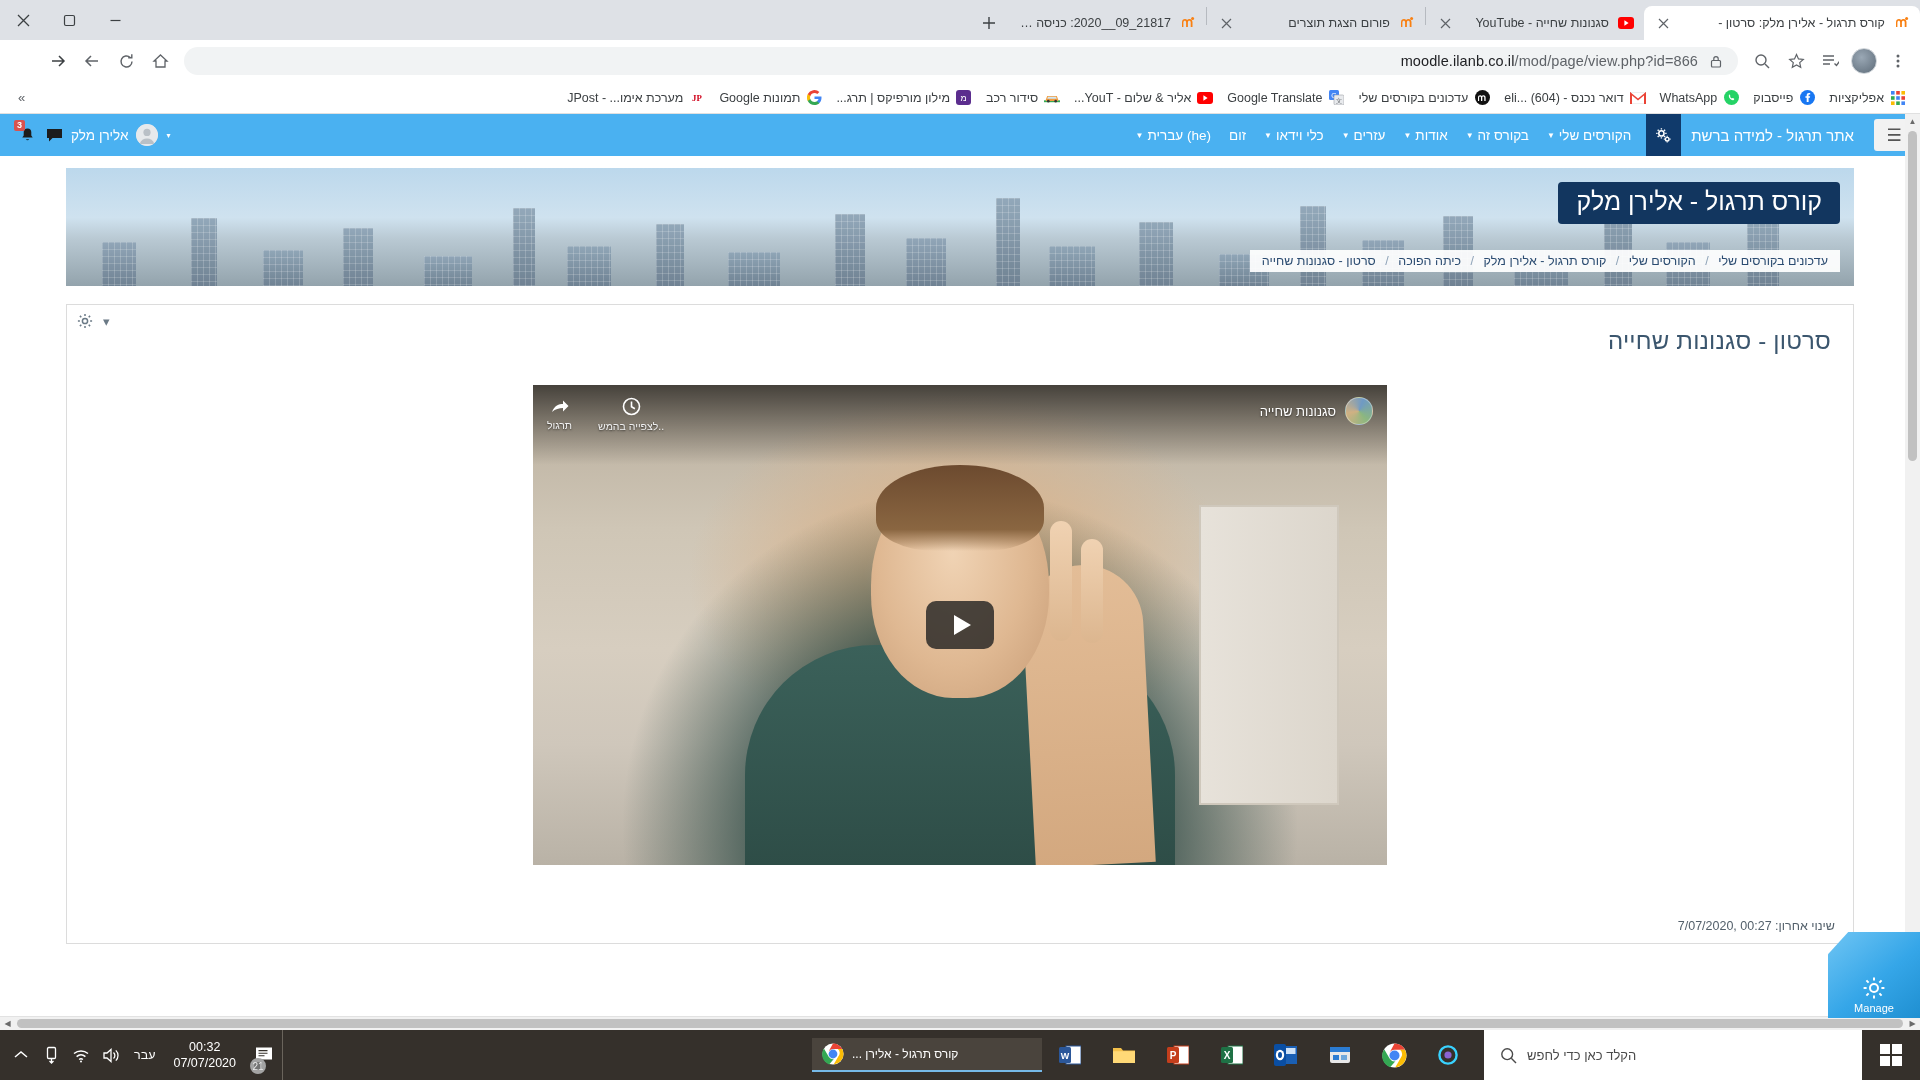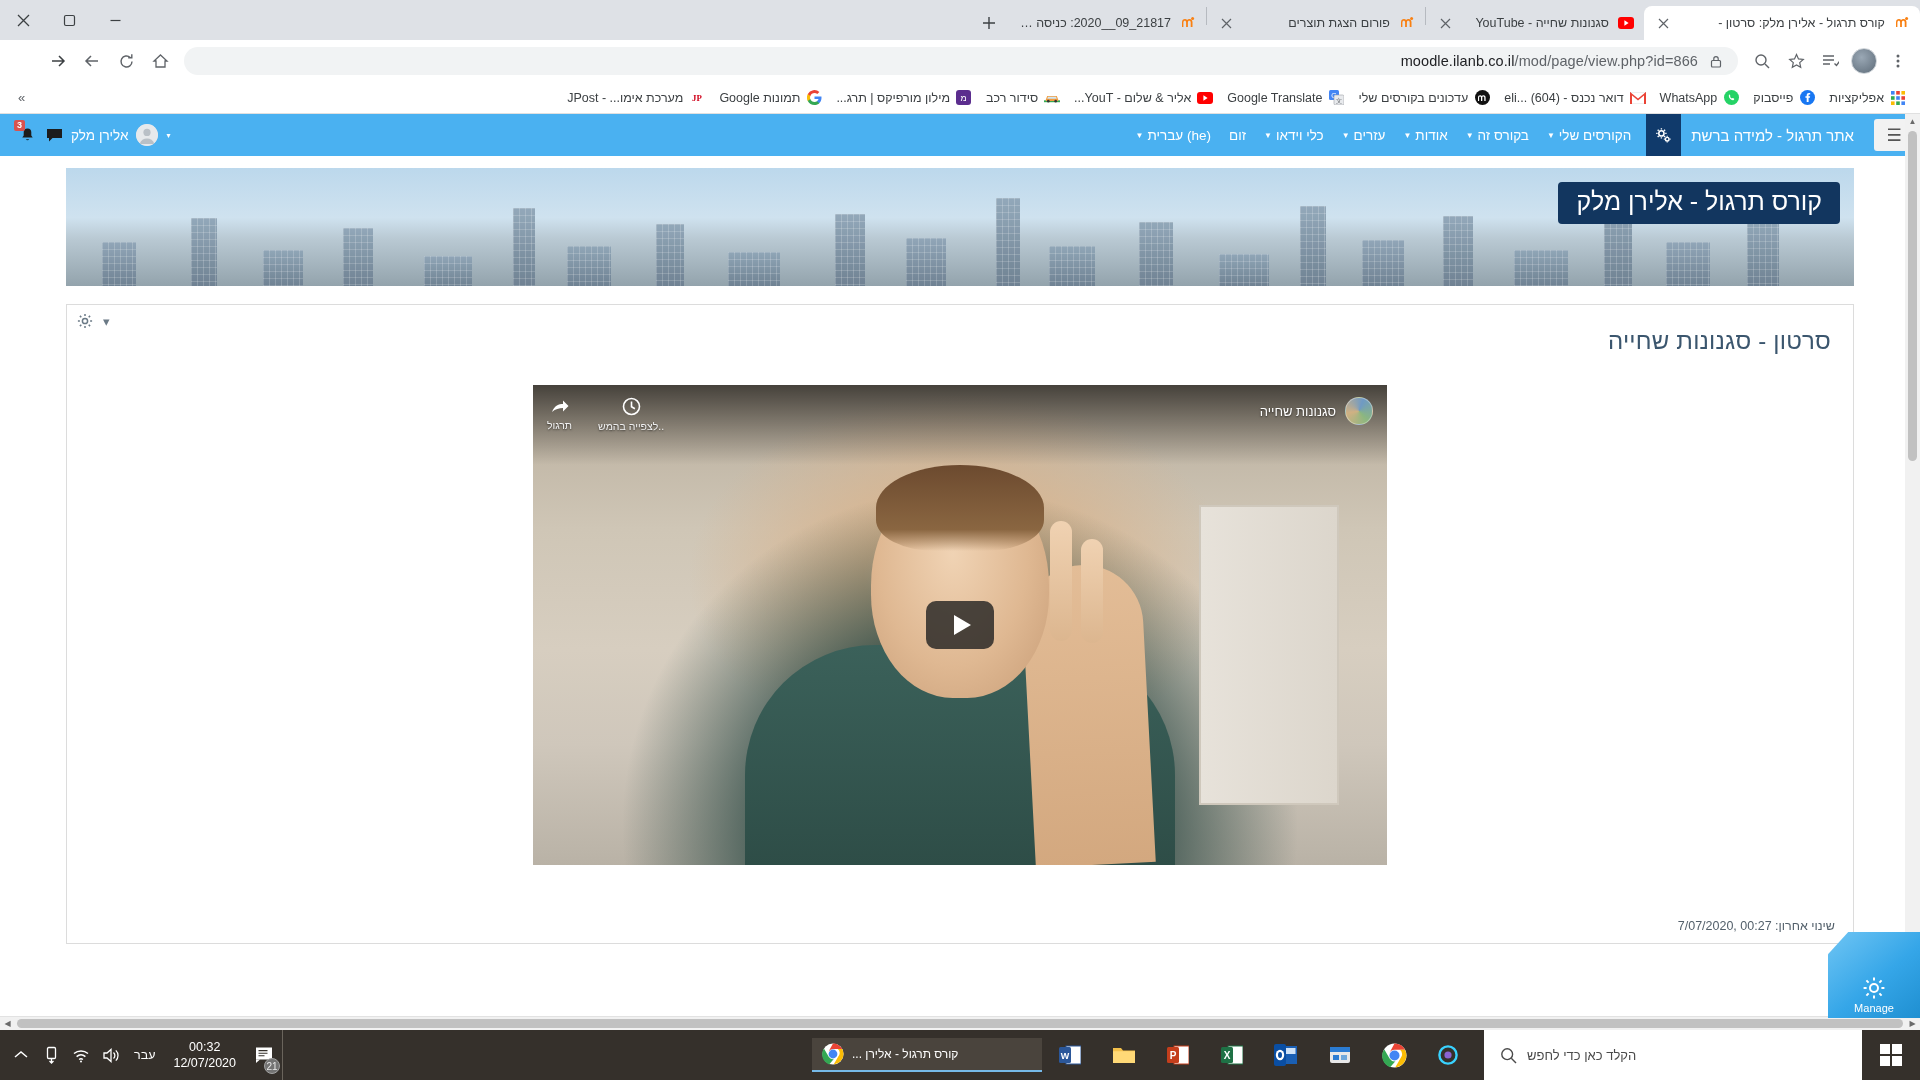--- a/index.html
+++ b/index.html
@@ -648,20 +648,31 @@
           <div class="bldg" style="left:64.5%;width:50px;height:32px;"></div>
           <div class="bldg" style="left:69%;width:26px;height:80px;"></div>
           <div class="bldg" style="left:72.5%;width:42px;height:46px;"></div>
           <div class="bldg" style="left:77%;width:30px;height:70px;"></div>
           <div class="bldg" style="left:81%;width:54px;height:36px;"></div>
           <div class="bldg" style="left:86%;width:28px;height:86px;"></div>
           <div class="bldg" style="left:89.5%;width:44px;height:44px;"></div>
           <div class="bldg" style="left:94%;width:32px;height:66px;"></div>
         </div>
         <div class="banner-title">קורס תרגול - אלירן מלק</div>
+        <div class="breadcrumb">
+          <span>עדכונים בקורסים שלי</span>
+          <span class="sep">/</span>
+          <span>הקורסים שלי</span>
+          <span class="sep">/</span>
+          <span>קורס תרגול - אלירן מלק</span>
+          <span class="sep">/</span>
+          <span>כיתה הפוכה</span>
+          <span class="sep">/</span>
+          <span>סרטון - סגנונות שחייה</span>
+        </div>
       </div>
     </div>
 
     <div class="content-card">
       <div class="card-tools">
         <span class="gear">
           <svg width="16" height="16" viewBox="0 0 16 16">
               <circle cx="8" cy="8" r="2.6" fill="none" stroke="#6b7a86" stroke-width="1.5"></circle>
               <path d="M8 .9v2M8 13.1v2M.9 8h2M13.1 8h2M2.9 2.9l1.4 1.4M11.7 11.7l1.4 1.4M13.1 2.9l-1.4 1.4M4.3 11.7l-1.4 1.4" stroke="#6b7a86" stroke-width="1.5"></path>
             </svg>
@@ -838,25 +849,25 @@
   </div>
 
   <div class="tb-tray">
     <div class="tb-showdesk"></div>
     <div class="tb-notif">
       <svg width="20" height="18" viewBox="0 0 20 18">
           <rect x="2" y="1.5" width="16" height="12" fill="#fff"></rect>
           <path d="M4.5 4.6h9M4.5 7.2h9M4.5 9.8h6" stroke="#35302b" stroke-width="1.1"></path>
           <path d="M2 13.5 L2 17 L6 13.5Z" fill="#fff"></path>
         </svg>
-      <span style="position:absolute;left:18px;bottom:6px;width:16px;height:16px;border-radius:50%;border:1px solid #a3a3a3;color:#e8e8e8;font-size:10px;display:flex;align-items:center;justify-content:center;background:#737373;">21</span>
+      <span style="position:absolute;left:4px;bottom:6px;width:16px;height:16px;border-radius:50%;border:4px solid #a3a3a3;color:#e8e8e8;font-size:10px;display:flex;align-items:center;justify-content:center;background:#737373;">21</span>
     </div>
     <div class="tb-clock">
       <div>00:32</div>
-      <div>12/07/2020</div>
+      <div>07/07/2020</div>
     </div>
     <div class="tb-lang">עבר</div>
     <div class="tray-ic">
       <svg width="19" height="17" viewBox="0 0 19 17">
           <path d="M2 6h3l4-3.5v12L5 11H2z" fill="none" stroke="#fff" stroke-width="1.3"></path>
           <path d="M11.5 5.5a4 4 0 0 1 0 6M13.8 3.4a7 7 0 0 1 0 10.2" fill="none" stroke="#fff" stroke-width="1.3"></path>
         </svg>
     </div>
     <div class="tray-ic">
       <svg width="20" height="17" viewBox="0 0 20 17">

